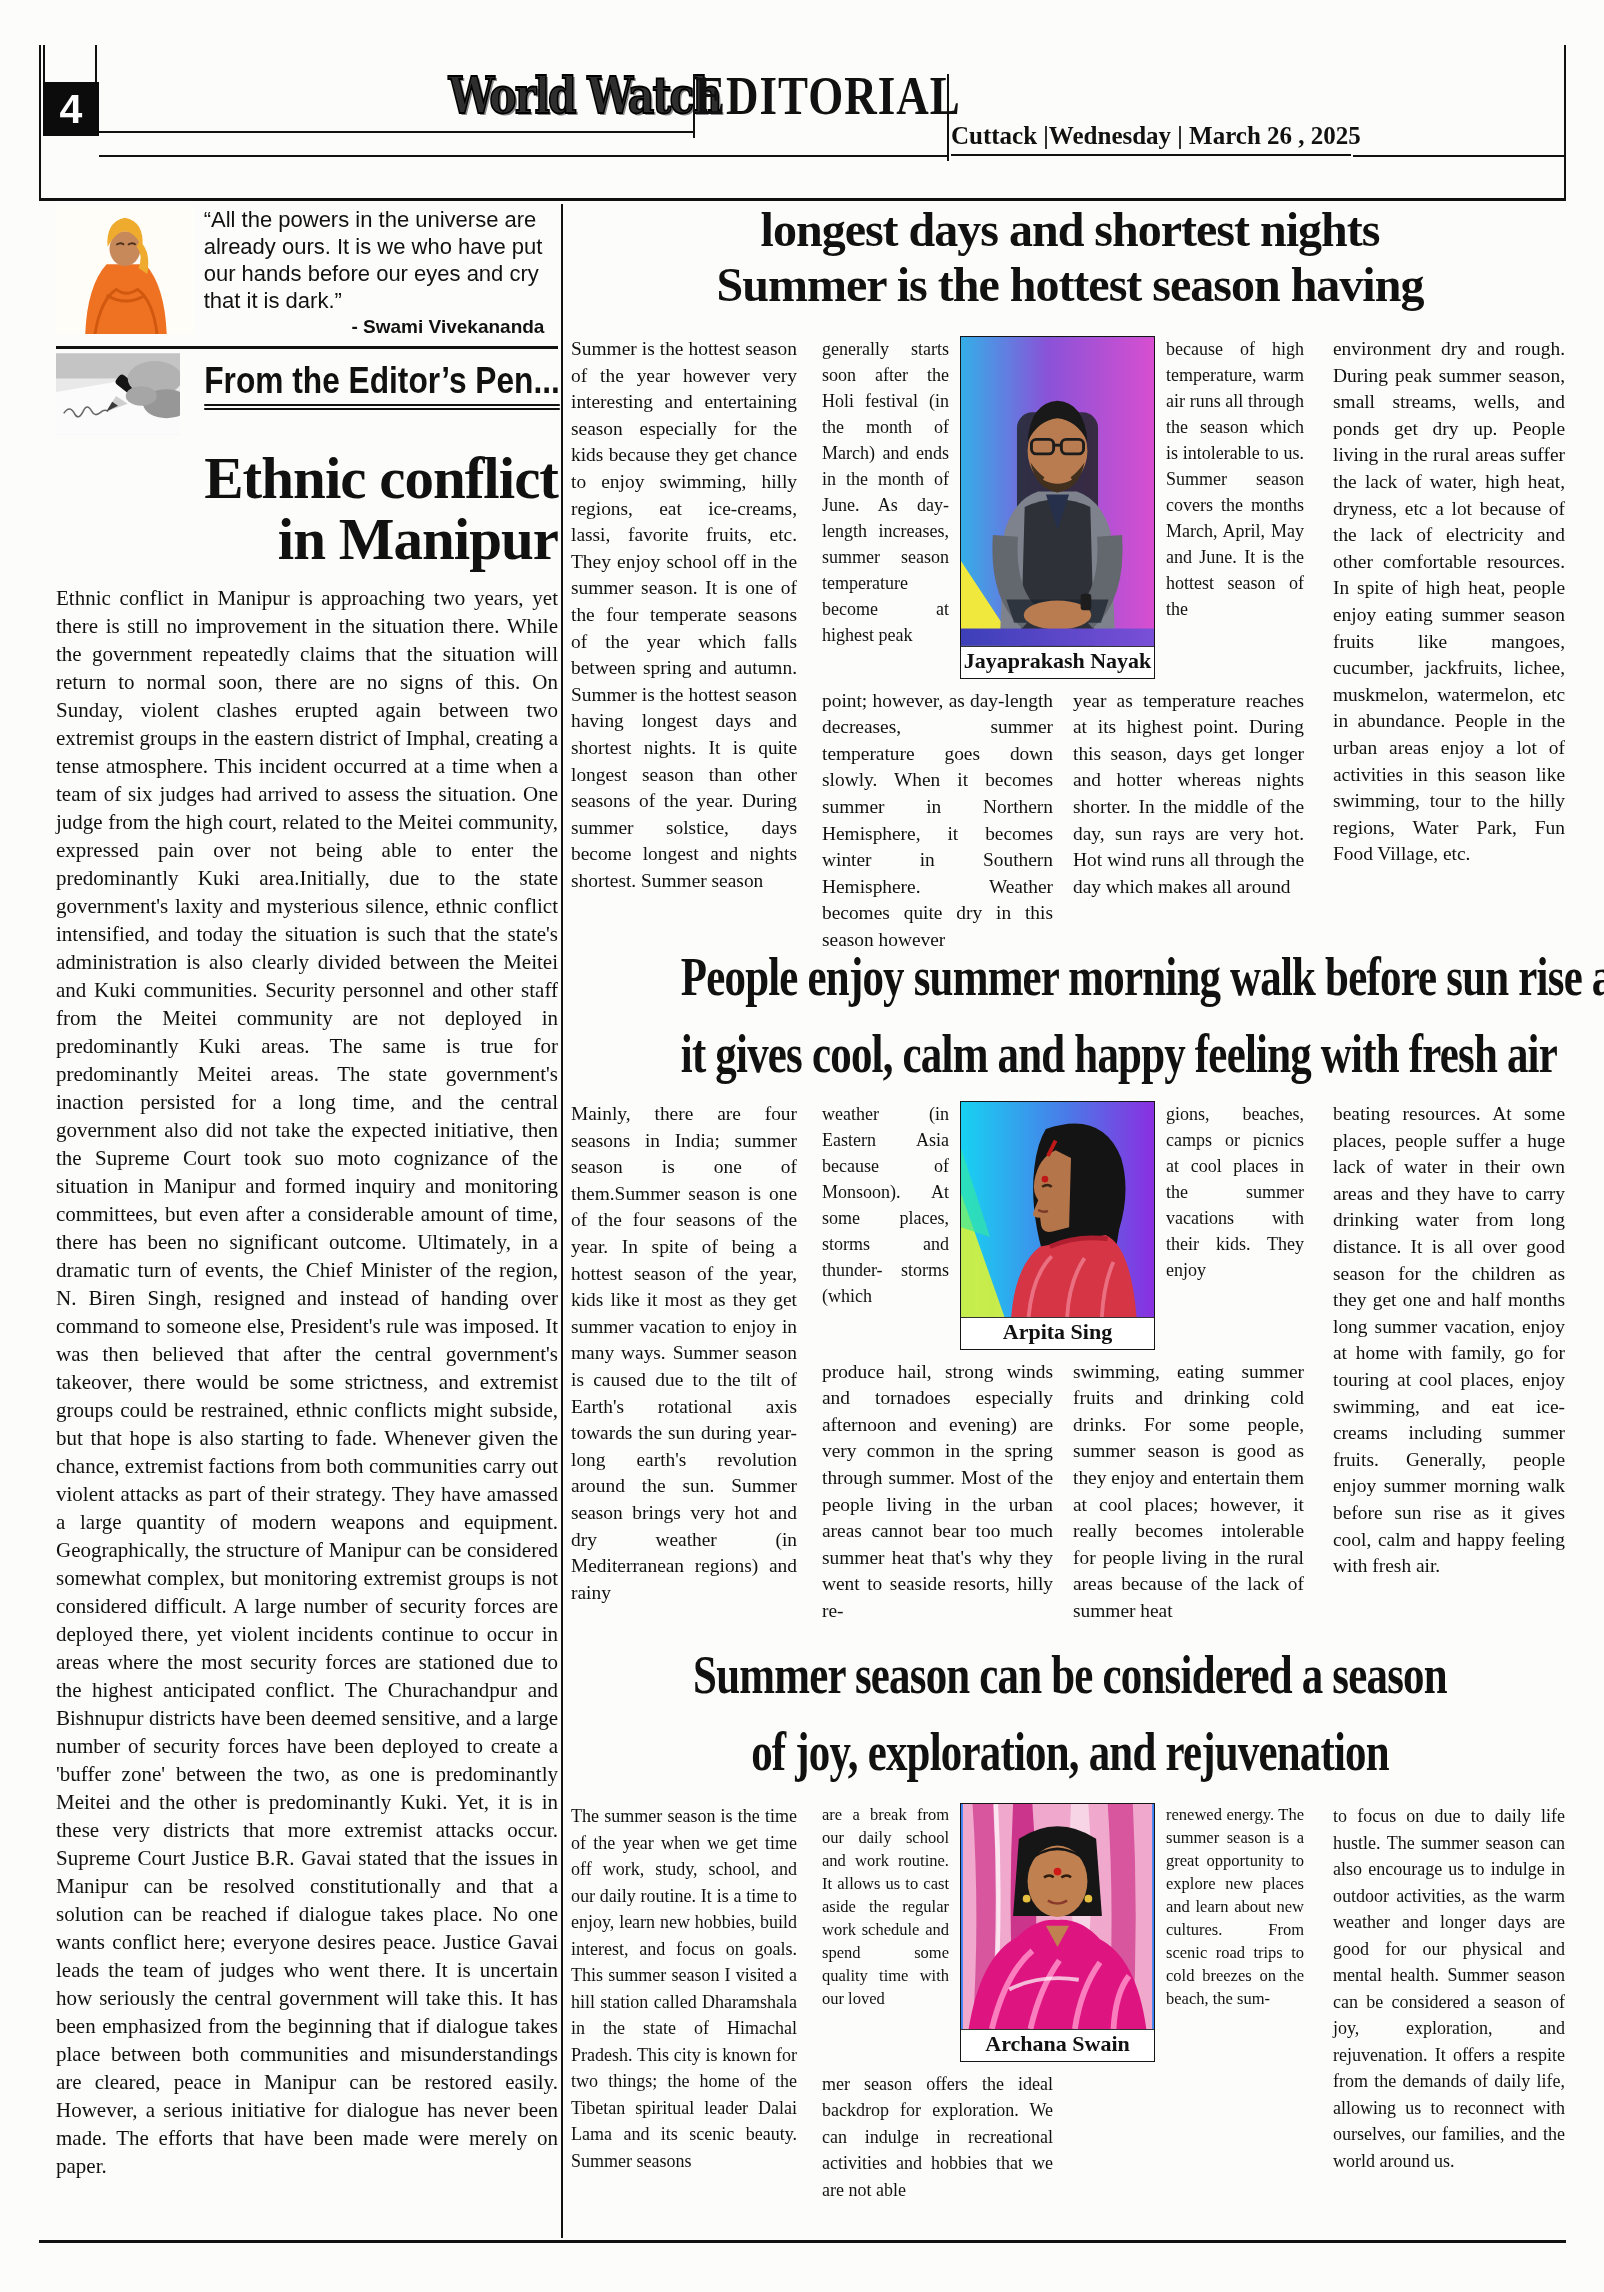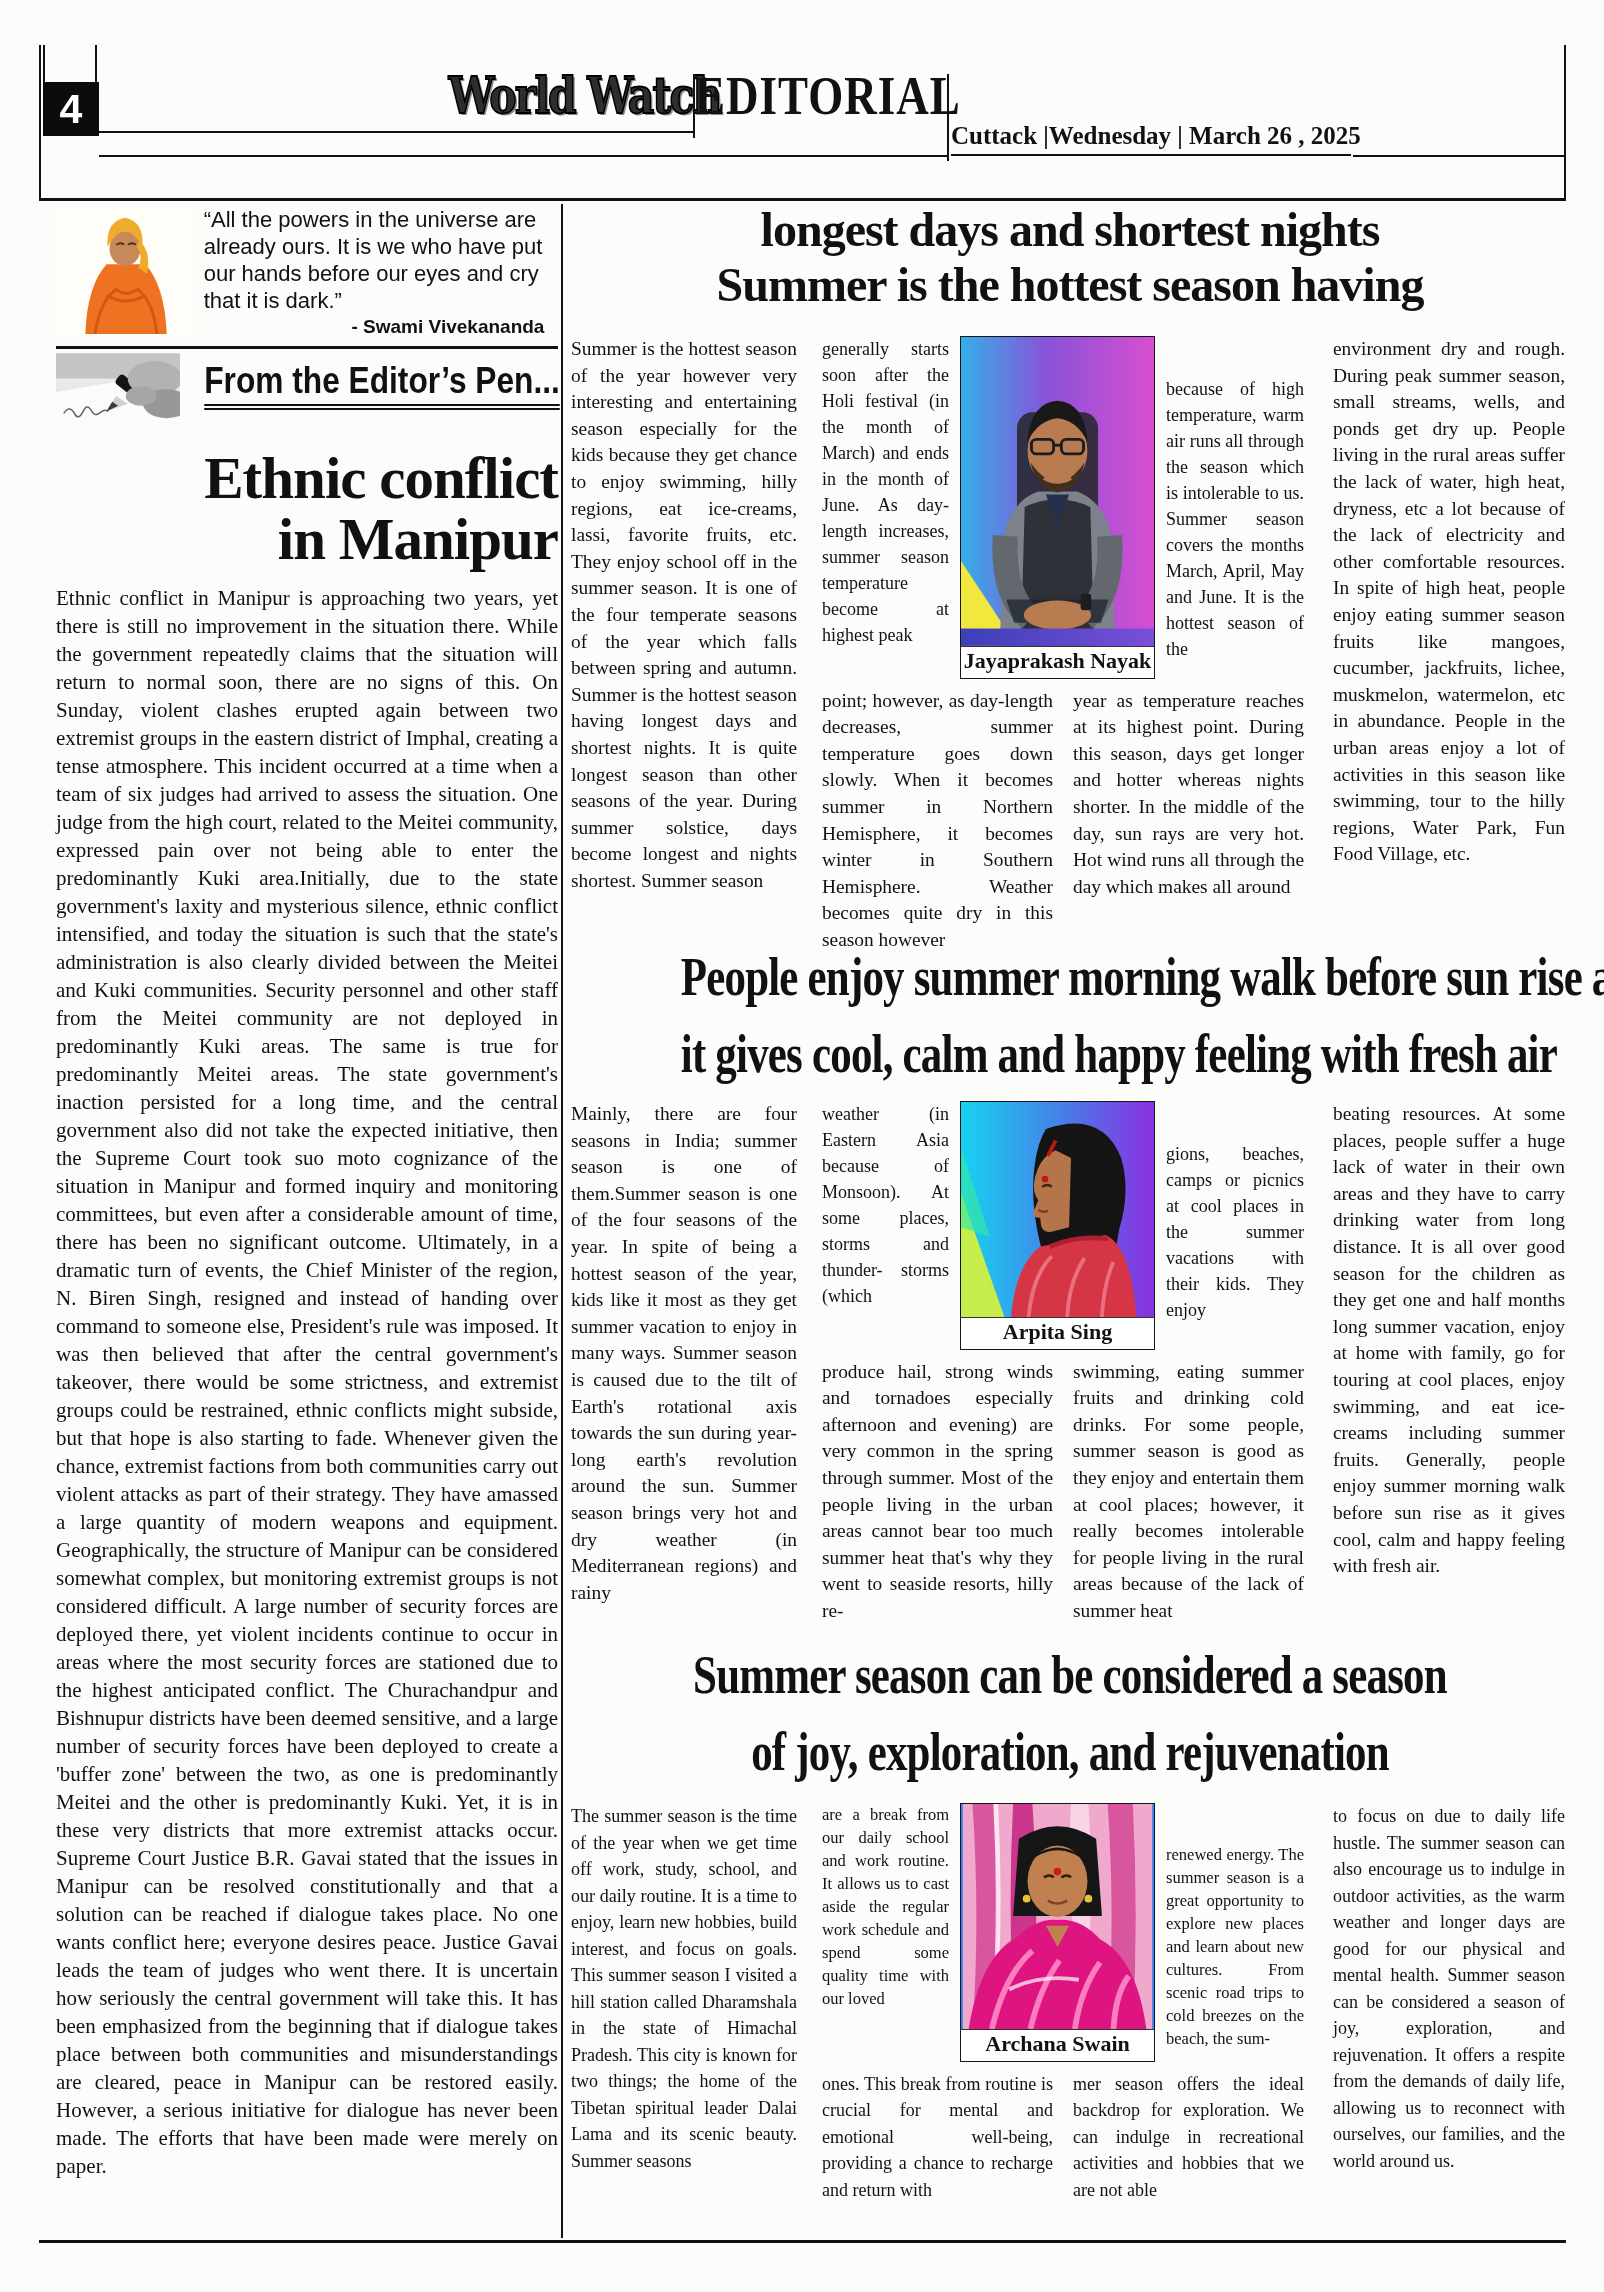--- a/index.html
+++ b/index.html
@@ -50,21 +50,21 @@
   #a3-head{top:1434px;}
   .art-body{position:absolute;left:0;width:998px;display:flex;}
   #a1-body{top:134px;height:598px;}
   #a2-body{top:899px;height:524px;}
   #a3-body{top:1601px;height:437px;}
   .colA{width:226px;}
   .colMid{width:482px;margin-left:25px;margin-right:29px;}
   .colE{width:232px;}
   .mid-top{display:flex;justify-content:space-between;}
   .narrowL{width:127px;}
-  .narrowR{width:138px;margin-top:40px;}
+  .narrowR{width:138px;}
   .mid-bottom{display:flex;justify-content:space-between;margin-top:8.7px;}
   .mbcol{width:231px;}
   .art-text{font-size:19.4px;line-height:26.6px;text-align:justify;}
   .narrow-text{font-size:18px;line-height:26px;text-align:justify;}
   .a3 .art-text{font-size:18px;line-height:26.5px;}
   .a3 .narrow-text{font-size:16.5px;line-height:23px;}
   
   .photo-fig{border:1.9px solid #161616;background:#3b82f6;}
   .photo-fig svg{display:block;}
   .photo-cap{font-weight:bold;font-size:22px;text-align:center;padding:1px 0 3.9px;border-top:1px solid #333;background:#fff;}
@@ -288,21 +288,20 @@
                 <path d="M30,233 Q44,176 72,152 M70,233 Q80,190 100,162 M116,233 Q122,192 142,164 M156,233 Q158,196 172,178" stroke="#ff8fc8" stroke-width="6" fill="none" opacity="0.85"></path>
                 <path d="M48,192 Q80,176 120,182" stroke="#fff" stroke-width="4" fill="none" opacity="0.7"></path>
                 <polygon points="86,126 98,148 110,126" fill="#c08050"></polygon>
               </svg>
             </span>
             <figcaption class="photo-cap">Archana Swain</figcaption>
           </figure>
           <div class="narrowR narrow-text">renewed energy. The summer season is a great opportunity to explore new places and learn about new cultures. From scenic road trips to cold breezes on the beach, the sum-</div>
         </div>
         <div class="mid-bottom">
-          <div class="mbcol art-text">ones. This break from routine is crucial for mental and emotional well-being, providing a chance to recharge and return with</div>
           <div class="mbcol art-text">mer season offers the ideal backdrop for exploration. We can indulge in recreational activities and hobbies that we are not able</div>
         </div>
       </div>
       <div class="colE art-text">to focus on due to daily life hustle. The summer season can also encourage us to indulge in outdoor activities, as the warm weather and longer days are good for our physical and mental health. Summer season can be considered a season of joy, exploration, and rejuvenation. It offers a respite from the demands of daily life, allowing us to reconnect with ourselves, our families, and the world around us.</div>
     </div>
 
   </div>
 </div>
 
 

